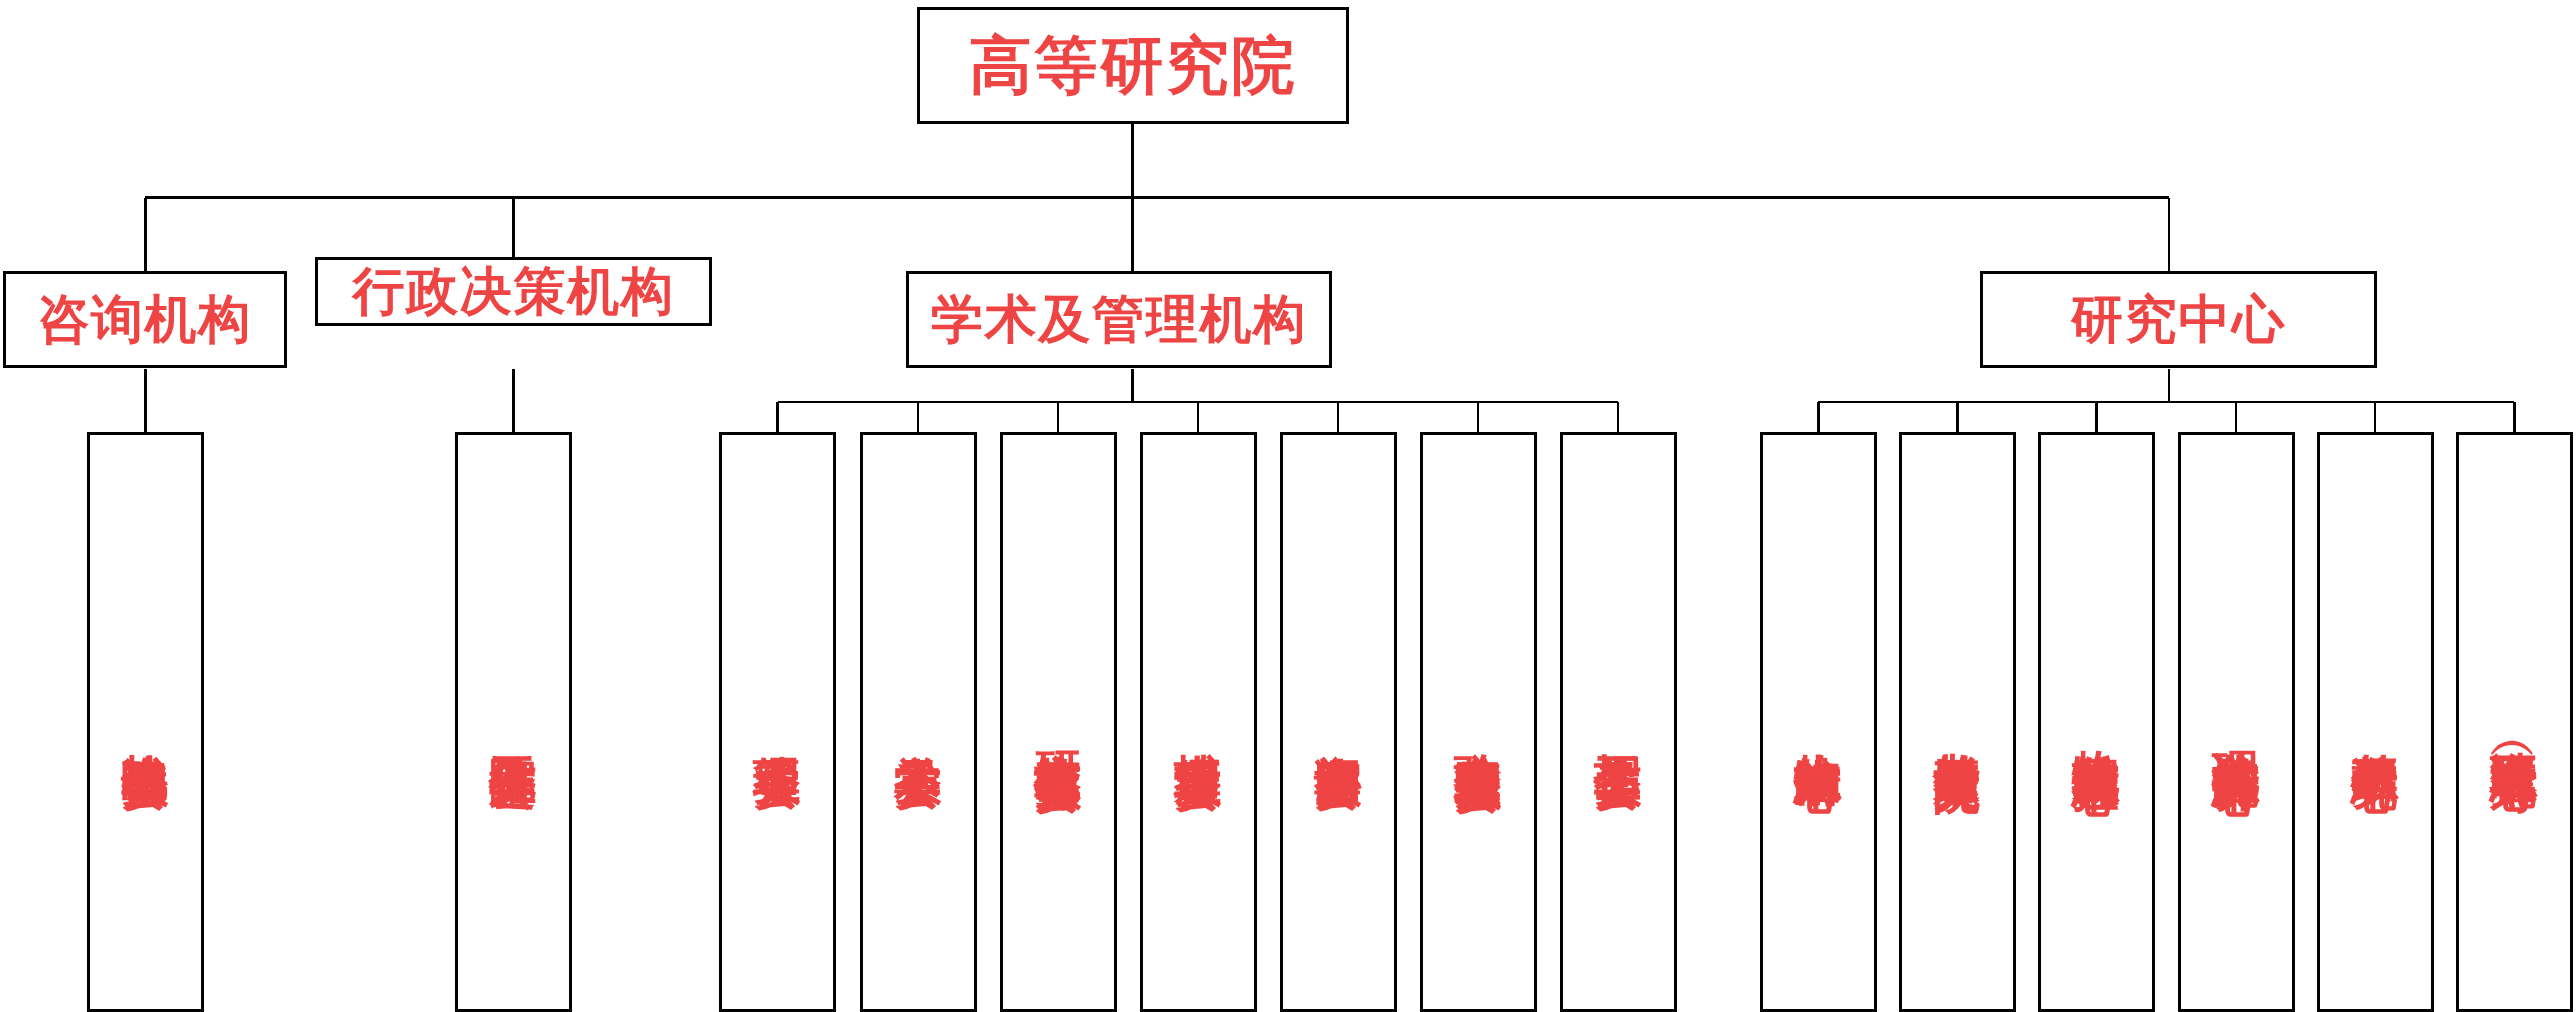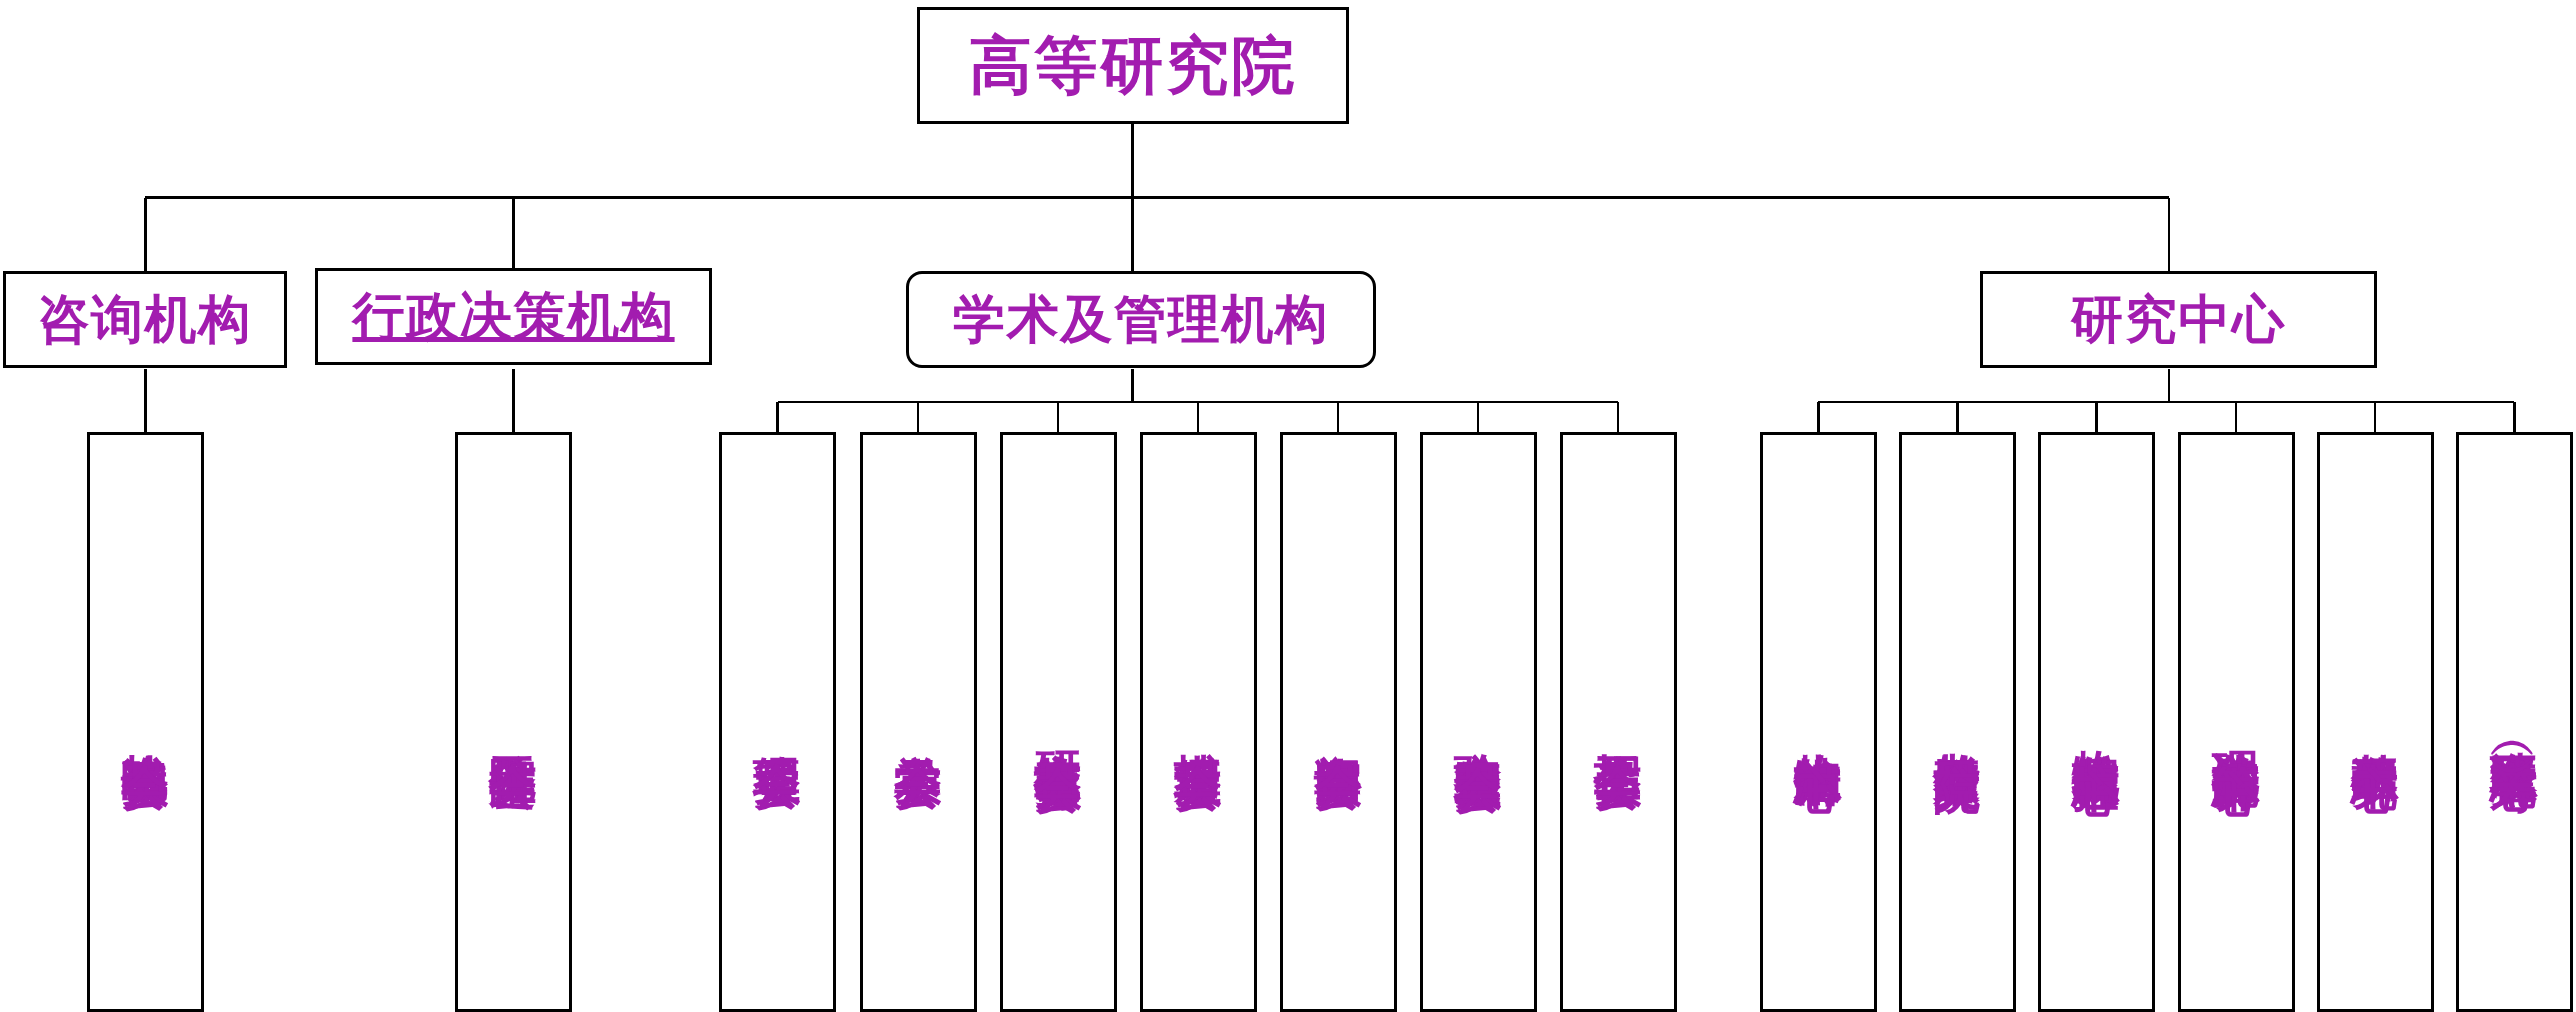--- a/index.html
+++ b/index.html
@@ -20,21 +20,21 @@
     left: 0;
     top: 0;
     width: 2576px;
     height: 1013px;
   }
   .node {
     position: absolute;
     box-sizing: border-box;
     border: 3.5px solid #000000;
     background: #ffffff;
-    color: #a21caf;
+    color: #ef4444;
     display: flex;
     align-items: center;
     justify-content: center;
     font-weight: bold;
     text-align: center;
     white-space: nowrap;
   }
   .lv1 {
     font-size: 63px;
     letter-spacing: 2.6px;
@@ -80,23 +80,23 @@
       <line x1="2250" y1="462" x2="2250" y2="497" stroke="#000000" stroke-width="3" shape-rendering="crispEdges"></line>
       <line x1="2410" y1="462" x2="2410" y2="497" stroke="#000000" stroke-width="3" shape-rendering="crispEdges"></line>
       <line x1="2570" y1="462" x2="2570" y2="497" stroke="#000000" stroke-width="3" shape-rendering="crispEdges"></line>
       <line x1="2730" y1="462" x2="2730" y2="497" stroke="#000000" stroke-width="3" shape-rendering="crispEdges"></line>
       <line x1="2890" y1="462" x2="2890" y2="497" stroke="#000000" stroke-width="3" shape-rendering="crispEdges"></line>
     </svg>
   <div id="boxes">
       <div class="node lv1" style="left: 917px; top: 7px; width: 432px; height: 117px;">高等研究院</div>
       <div class="node lv2" style="left: 2.6px; top: 271px; width: 284px; height: 97px;">咨询机构</div>
       <div class="node lv3" style="left: 87px; top: 432px; width: 117px; height: 580px;">战略咨询委员会</div>
-      <div class="node lv2" style="left: 315px; top: 268px; width: 397px; height: 97px; text-decoration: underline;">行政决策机构</div>
+      <div class="node lv2" style="left: 315px; top: 257px; width: 397px; height: 69px;">行政决策机构</div>
       <div class="node lv3" style="left: 455px; top: 432px; width: 117px; height: 580px;">院务工作推进会</div>
-      <div class="node lv2" style="left: 906px; top: 271px; width: 470px; height: 97px; border-radius: 16px;">学术及管理机构</div>
+      <div class="node lv2" style="left: 906px; top: 271px; width: 426px; height: 97px;">学术及管理机构</div>
       <div class="node lv3" style="left: 719px; top: 432px; width: 117px; height: 580px;">管理委员会</div>
       <div class="node lv3" style="left: 860px; top: 432px; width: 117px; height: 580px;">学术委员会</div>
       <div class="node lv3" style="left: 1000px; top: 432px; width: 117px; height: 580px;">研究生教育指导委员会</div>
       <div class="node lv3" style="left: 1140px; top: 432px; width: 117px; height: 580px;">博士后管理委员会</div>
       <div class="node lv3" style="left: 1280px; top: 432px; width: 117px; height: 580px;">空间协调委员会</div>
       <div class="node lv3" style="left: 1420px; top: 432px; width: 117px; height: 580px;">实验室安全管理委员会</div>
       <div class="node lv3" style="left: 1560px; top: 432px; width: 117px; height: 580px;">招生工作委员会</div>
       <div class="node lv2" style="left: 1980px; top: 271px; width: 397px; height: 97px;">研究中心</div>
       <div class="node lv3" style="left: 1760px; top: 432px; width: 117px; height: 580px;">生物技术前沿中心</div>
       <div class="node lv3" style="left: 1899px; top: 432px; width: 117px; height: 580px;">老龄健康交叉研究院</div>

